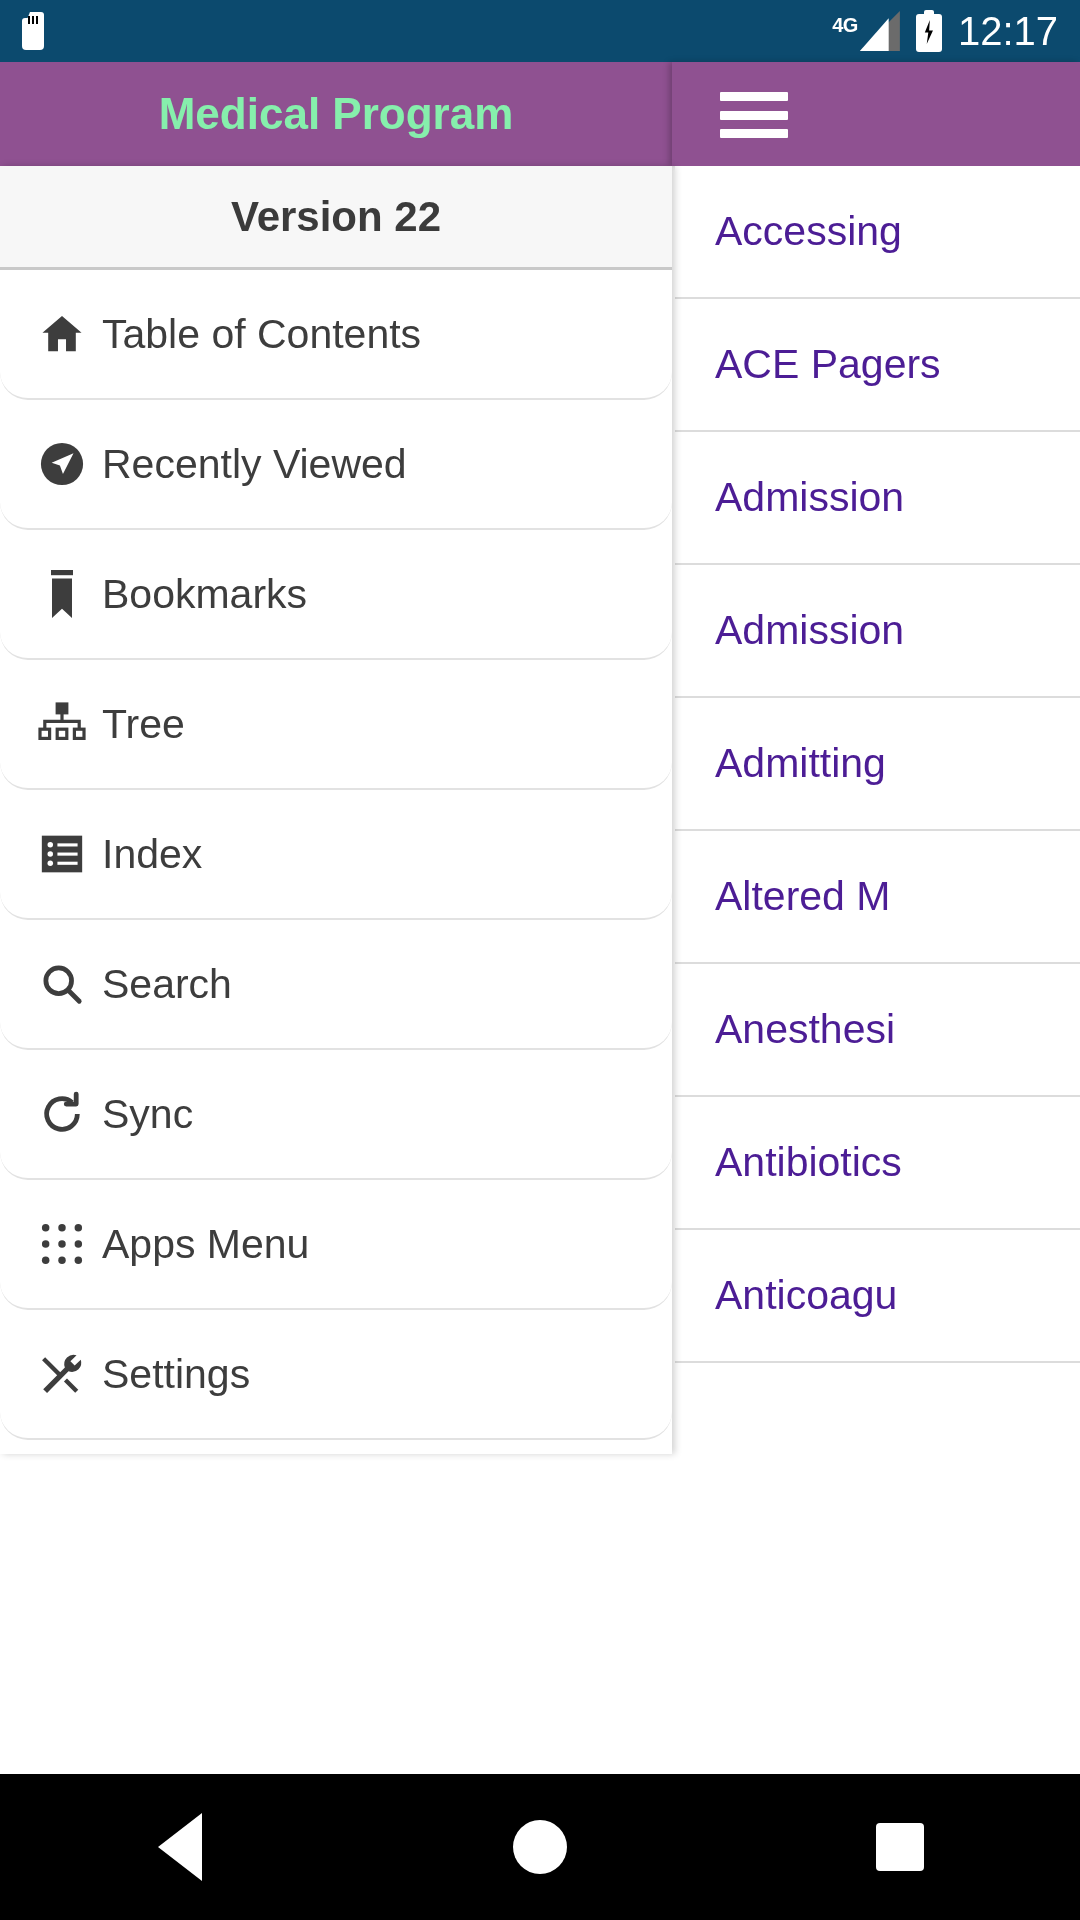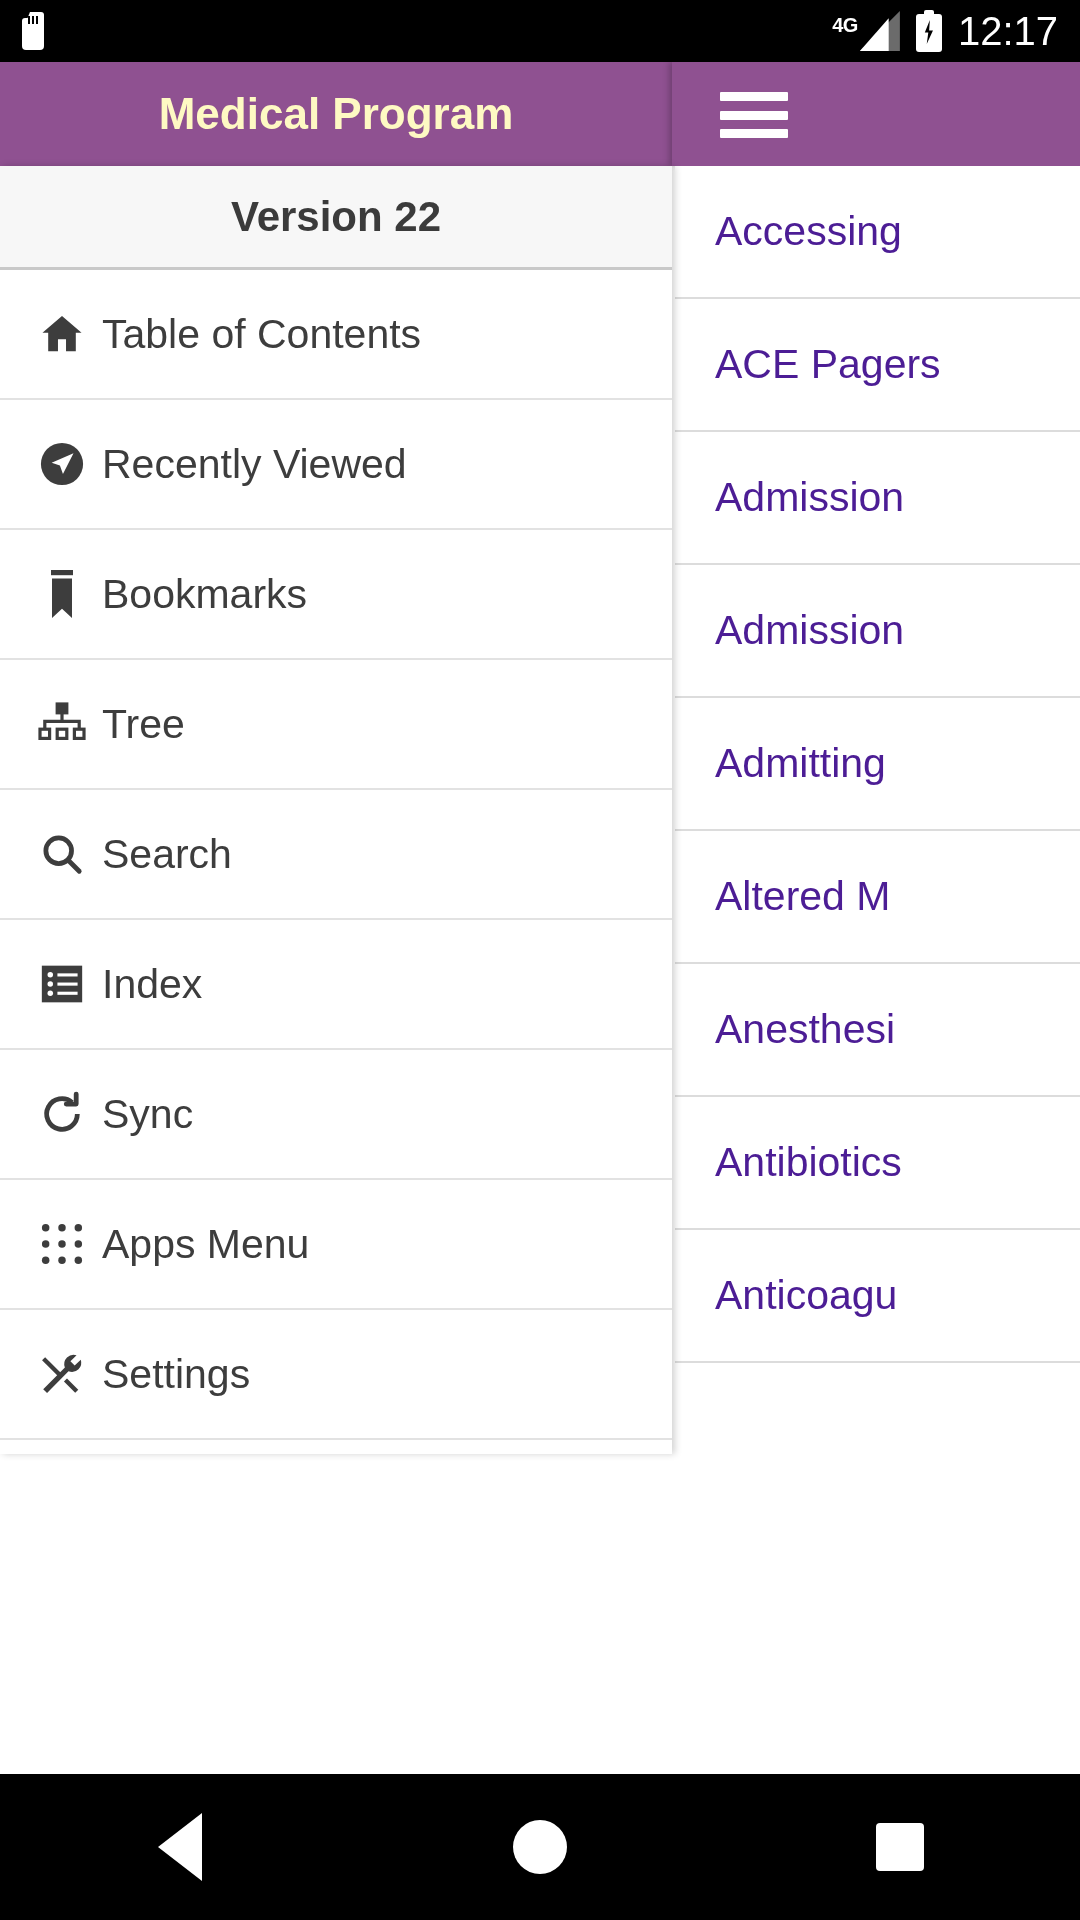--- a/index.html
+++ b/index.html
@@ -7,21 +7,21 @@
     width:1080px; height:1920px;
     background:#ffffff;
     font-family:"Liberation Sans", sans-serif;
     overflow:hidden;
   }
   #screen { position:relative; width:1080px; height:1920px; overflow:hidden; background:#fff; }
 
   
   .statusbar {
     position:absolute; top:0; left:0; width:1080px; height:62px;
-    background:#000000; color:#fff;
+    background:#0c4a6e; color:#fff;
     display:flex; align-items:center; justify-content:space-between;
     padding:5px 22px;
   }
   .sb-left { display:flex; align-items:center; gap:14px; }
   .sb-right { display:flex; align-items:center; gap:16px; }
   .sd-icon { width:22px; height:38px; position:relative; }
   .sd-icon .body {
     position:absolute; left:0; bottom:0; width:22px; height:32px;
     background:#fff; border-radius:3px 3px 4px 4px;
   }
@@ -61,21 +61,21 @@
   .clock { font-size:40px; font-weight:400; letter-spacing:0px; }
 
   
   .appbar {
     position:absolute; top:62px; left:0; width:1080px; height:104px;
     background:var(--accent,#8f5191);
   }
   .appbar-title {
     position:absolute; left:0; top:0; width:672px; height:104px;
     display:flex; align-items:center; justify-content:center;
-    color:#fef9c3; font-size:44px; font-weight:700;
+    color:#86efac; font-size:44px; font-weight:700;
   }
   .appbar-right {
     position:absolute; left:672px; top:0; width:408px; height:104px;
     background:var(--accent,#8f5191);
     box-shadow: -3px 0 6px rgba(0,0,0,.22);
   }
   .hamburger {
     position:absolute; left:48px; top:30px; width:68px; height:46px;
     display:flex; flex-direction:column; justify-content:space-between;
   }
@@ -91,20 +91,21 @@
   .drawer-header {
     height:104px; background:#f7f7f7;
     display:flex; align-items:center; justify-content:center;
     border-bottom:3px solid #c9c9c9;
   }
   .drawer-header-text { font-size:42px; font-weight:700; color:#3b3b3b;text-align:right; }
   .drawer-item {
     height:130px; display:flex; align-items:center;
     padding-left:36px; border-bottom:2px solid #e2e2e2;
     background:#fff;
+    border-radius:28px;
   }
   .drawer-item .ico {
     width:52px; height:52px; flex:0 0 52px;
     display:flex; align-items:center; justify-content:center;
     color:#3d3d3d; margin-right:14px;
   }
   .drawer-item .ico svg { display:block; }
   .drawer-item .lbl { font-size:41px; color:#3d3d3d; white-space:nowrap; }
 
   
@@ -242,42 +243,42 @@
               <path d="M12 5.4v4.3M3.4 13.4V9.7h17.2v3.7"></path>
               <rect x="1" y="13.6" width="4.8" height="4.6"></rect>
               <rect x="9.6" y="13.6" width="4.8" height="4.6"></rect>
               <rect x="18.2" y="13.6" width="4.8" height="4.6"></rect>
             </svg>
           </span>
           <span class="lbl">Tree</span>
         </div>
         <div class="drawer-item">
           <span class="ico">
-            <svg width="44" height="44" viewBox="0 0 24 24" fill="none" stroke="#3d3d3d" stroke-width="2.6">
-              <circle cx="10.2" cy="10.2" r="7"></circle>
-              <path d="M15.4 15.4 21.4 21.4" stroke-linecap="round"></path>
-            </svg>
-          </span>
-          <span class="lbl">Search</span>
-        </div>
-        <div class="drawer-item">
-          <span class="ico">
             <svg width="44" height="44" viewBox="0 0 24 24" fill="#3d3d3d">
               <rect x="1" y="2" width="22" height="20"></rect>
               <g fill="#fff">
                 <circle cx="5.6" cy="7" r="1.5"></circle>
                 <circle cx="5.6" cy="12" r="1.5"></circle>
                 <circle cx="5.6" cy="17" r="1.5"></circle>
                 <rect x="9.5" y="6.2" width="11" height="1.7"></rect>
                 <rect x="9.5" y="11.2" width="11" height="1.7"></rect>
                 <rect x="9.5" y="16.2" width="11" height="1.7"></rect>
               </g>
             </svg>
           </span>
           <span class="lbl">Index</span>
+        </div>
+        <div class="drawer-item">
+          <span class="ico">
+            <svg width="44" height="44" viewBox="0 0 24 24" fill="none" stroke="#3d3d3d" stroke-width="2.6">
+              <circle cx="10.2" cy="10.2" r="7"></circle>
+              <path d="M15.4 15.4 21.4 21.4" stroke-linecap="round"></path>
+            </svg>
+          </span>
+          <span class="lbl">Search</span>
         </div>
         <div class="drawer-item">
           <span class="ico">
             <svg width="46" height="46" viewBox="0 0 24 24" fill="none" stroke="#3d3d3d" stroke-width="2.5">
               <path d="M20 12a8 8 0 1 1-2.7-6"></path>
               <path d="M13.4 6.2h5.4v-5" fill="none" stroke="none"></path>
               <path d="M19.4 1.6v5.2h-5.2" stroke-linecap="round" stroke-linejoin="round"></path>
             </svg>
           </span>
           <span class="lbl">Sync</span>

